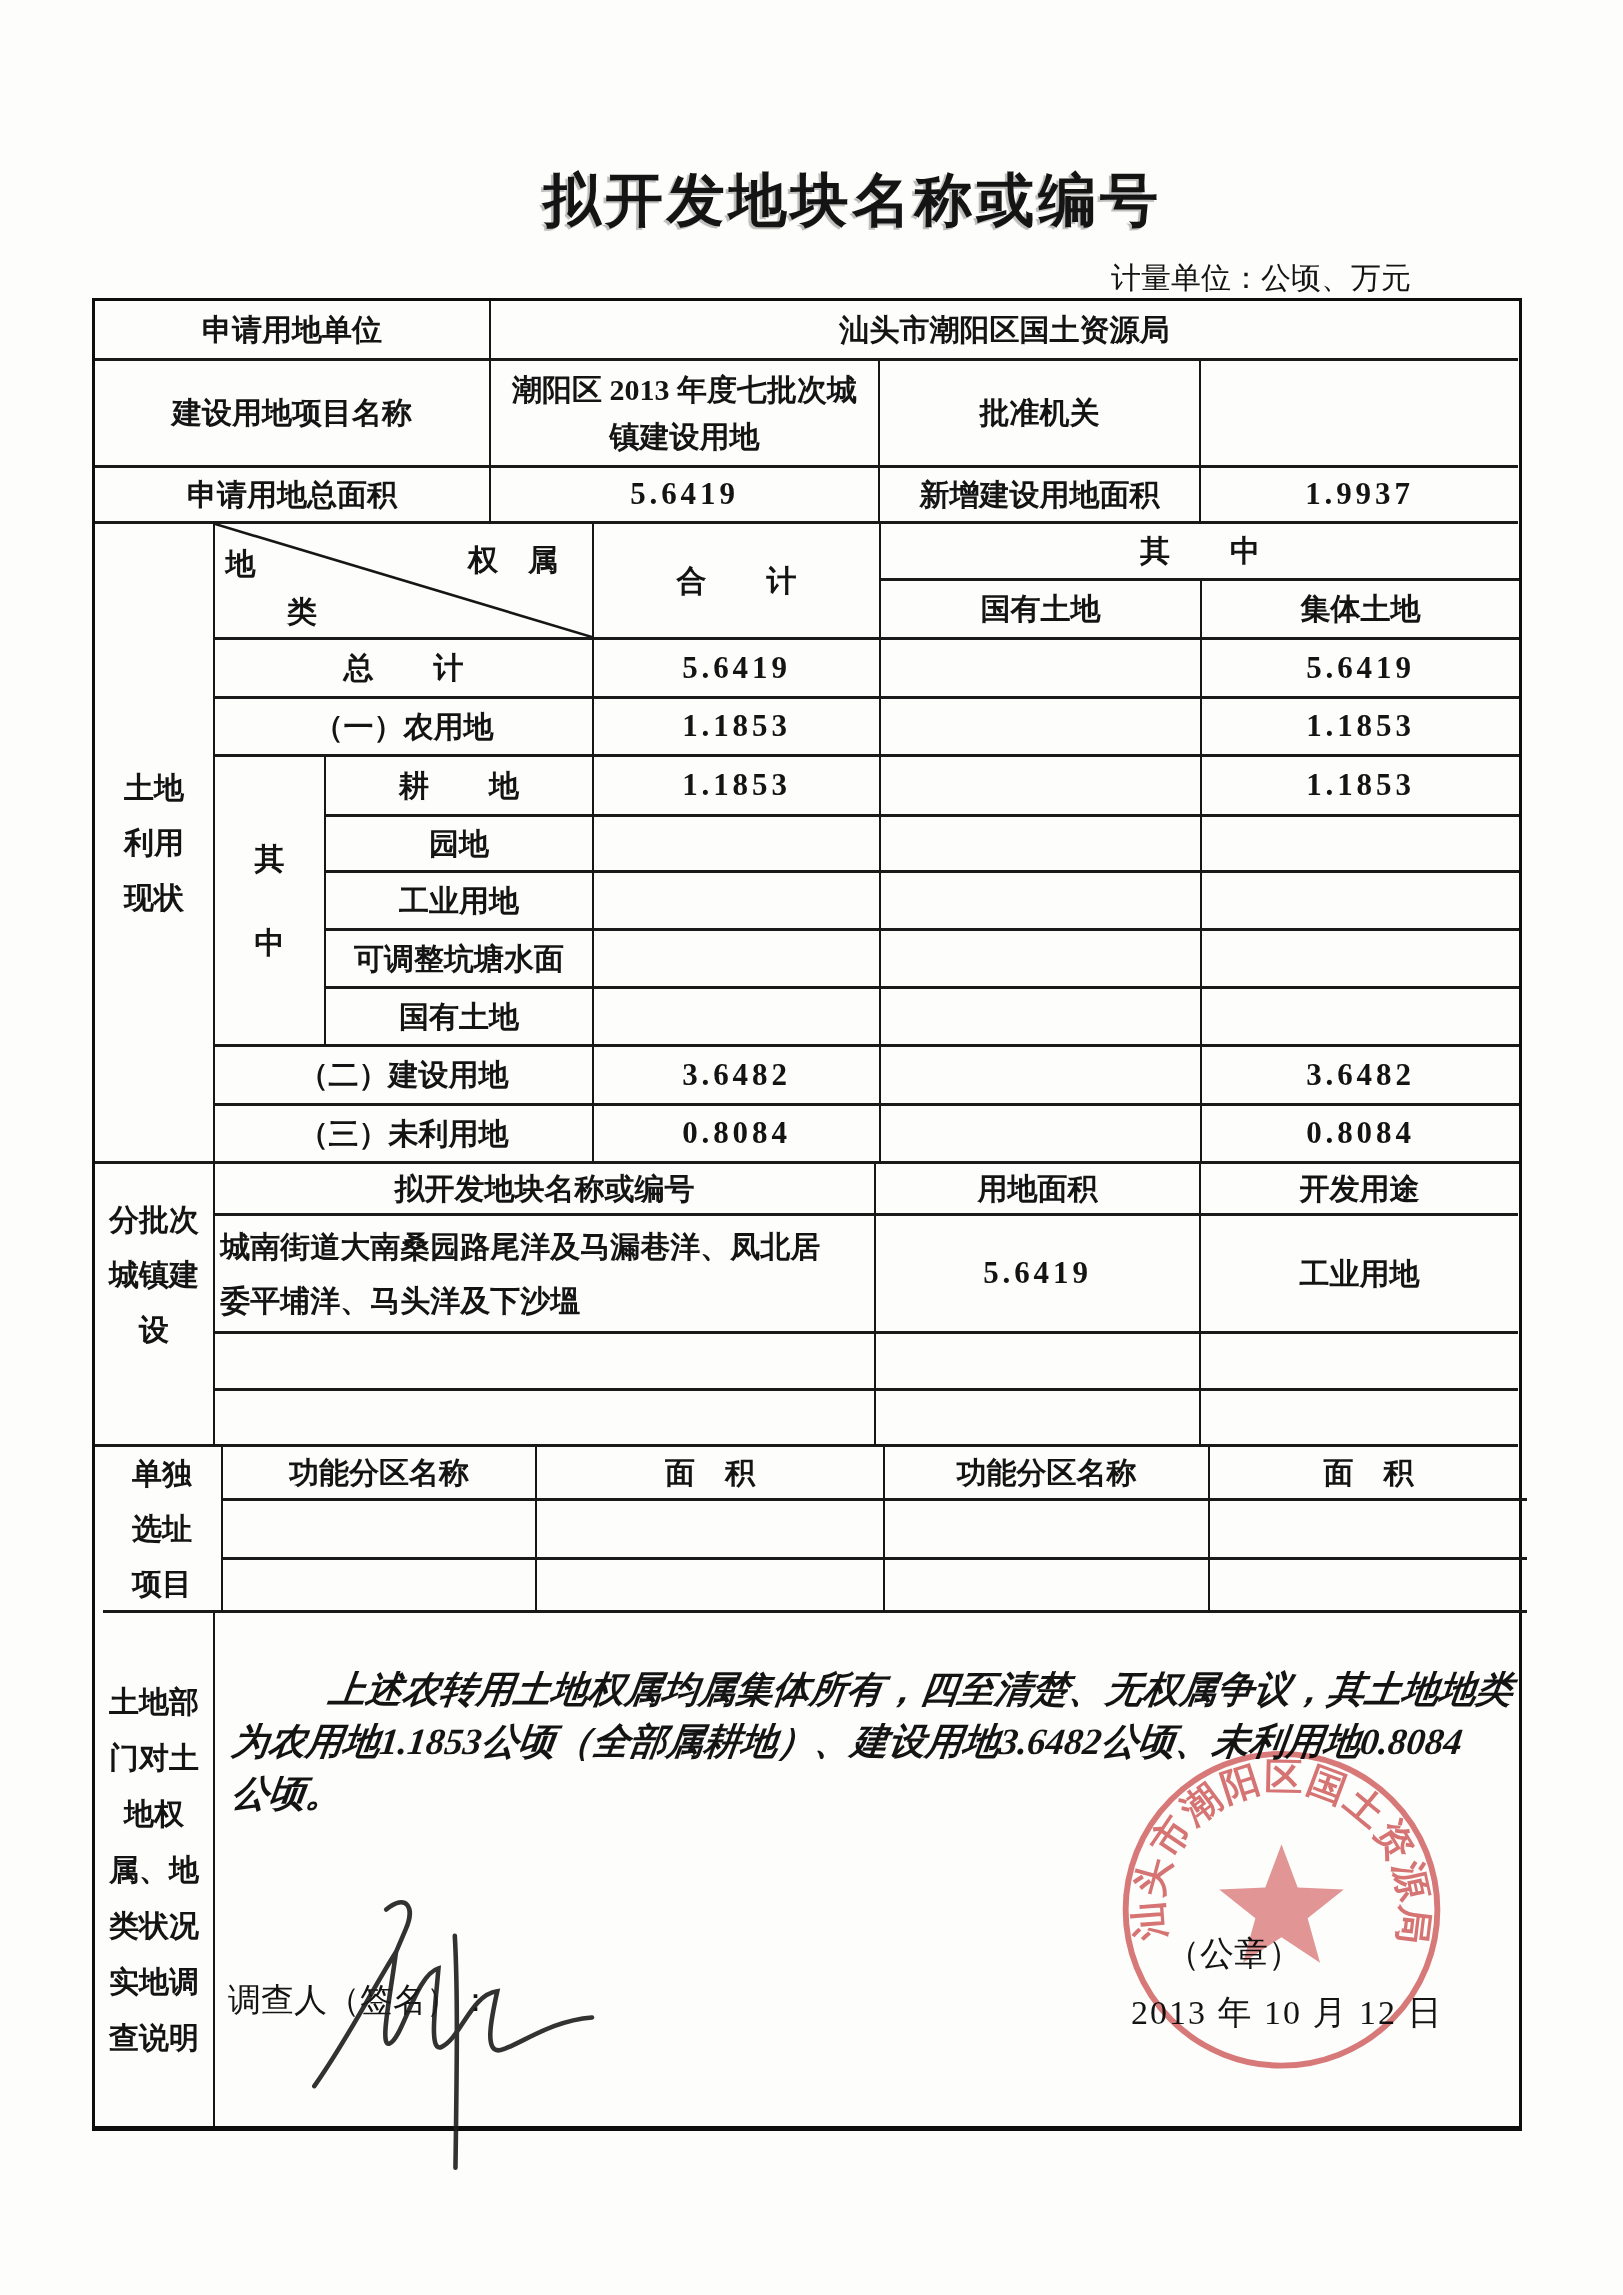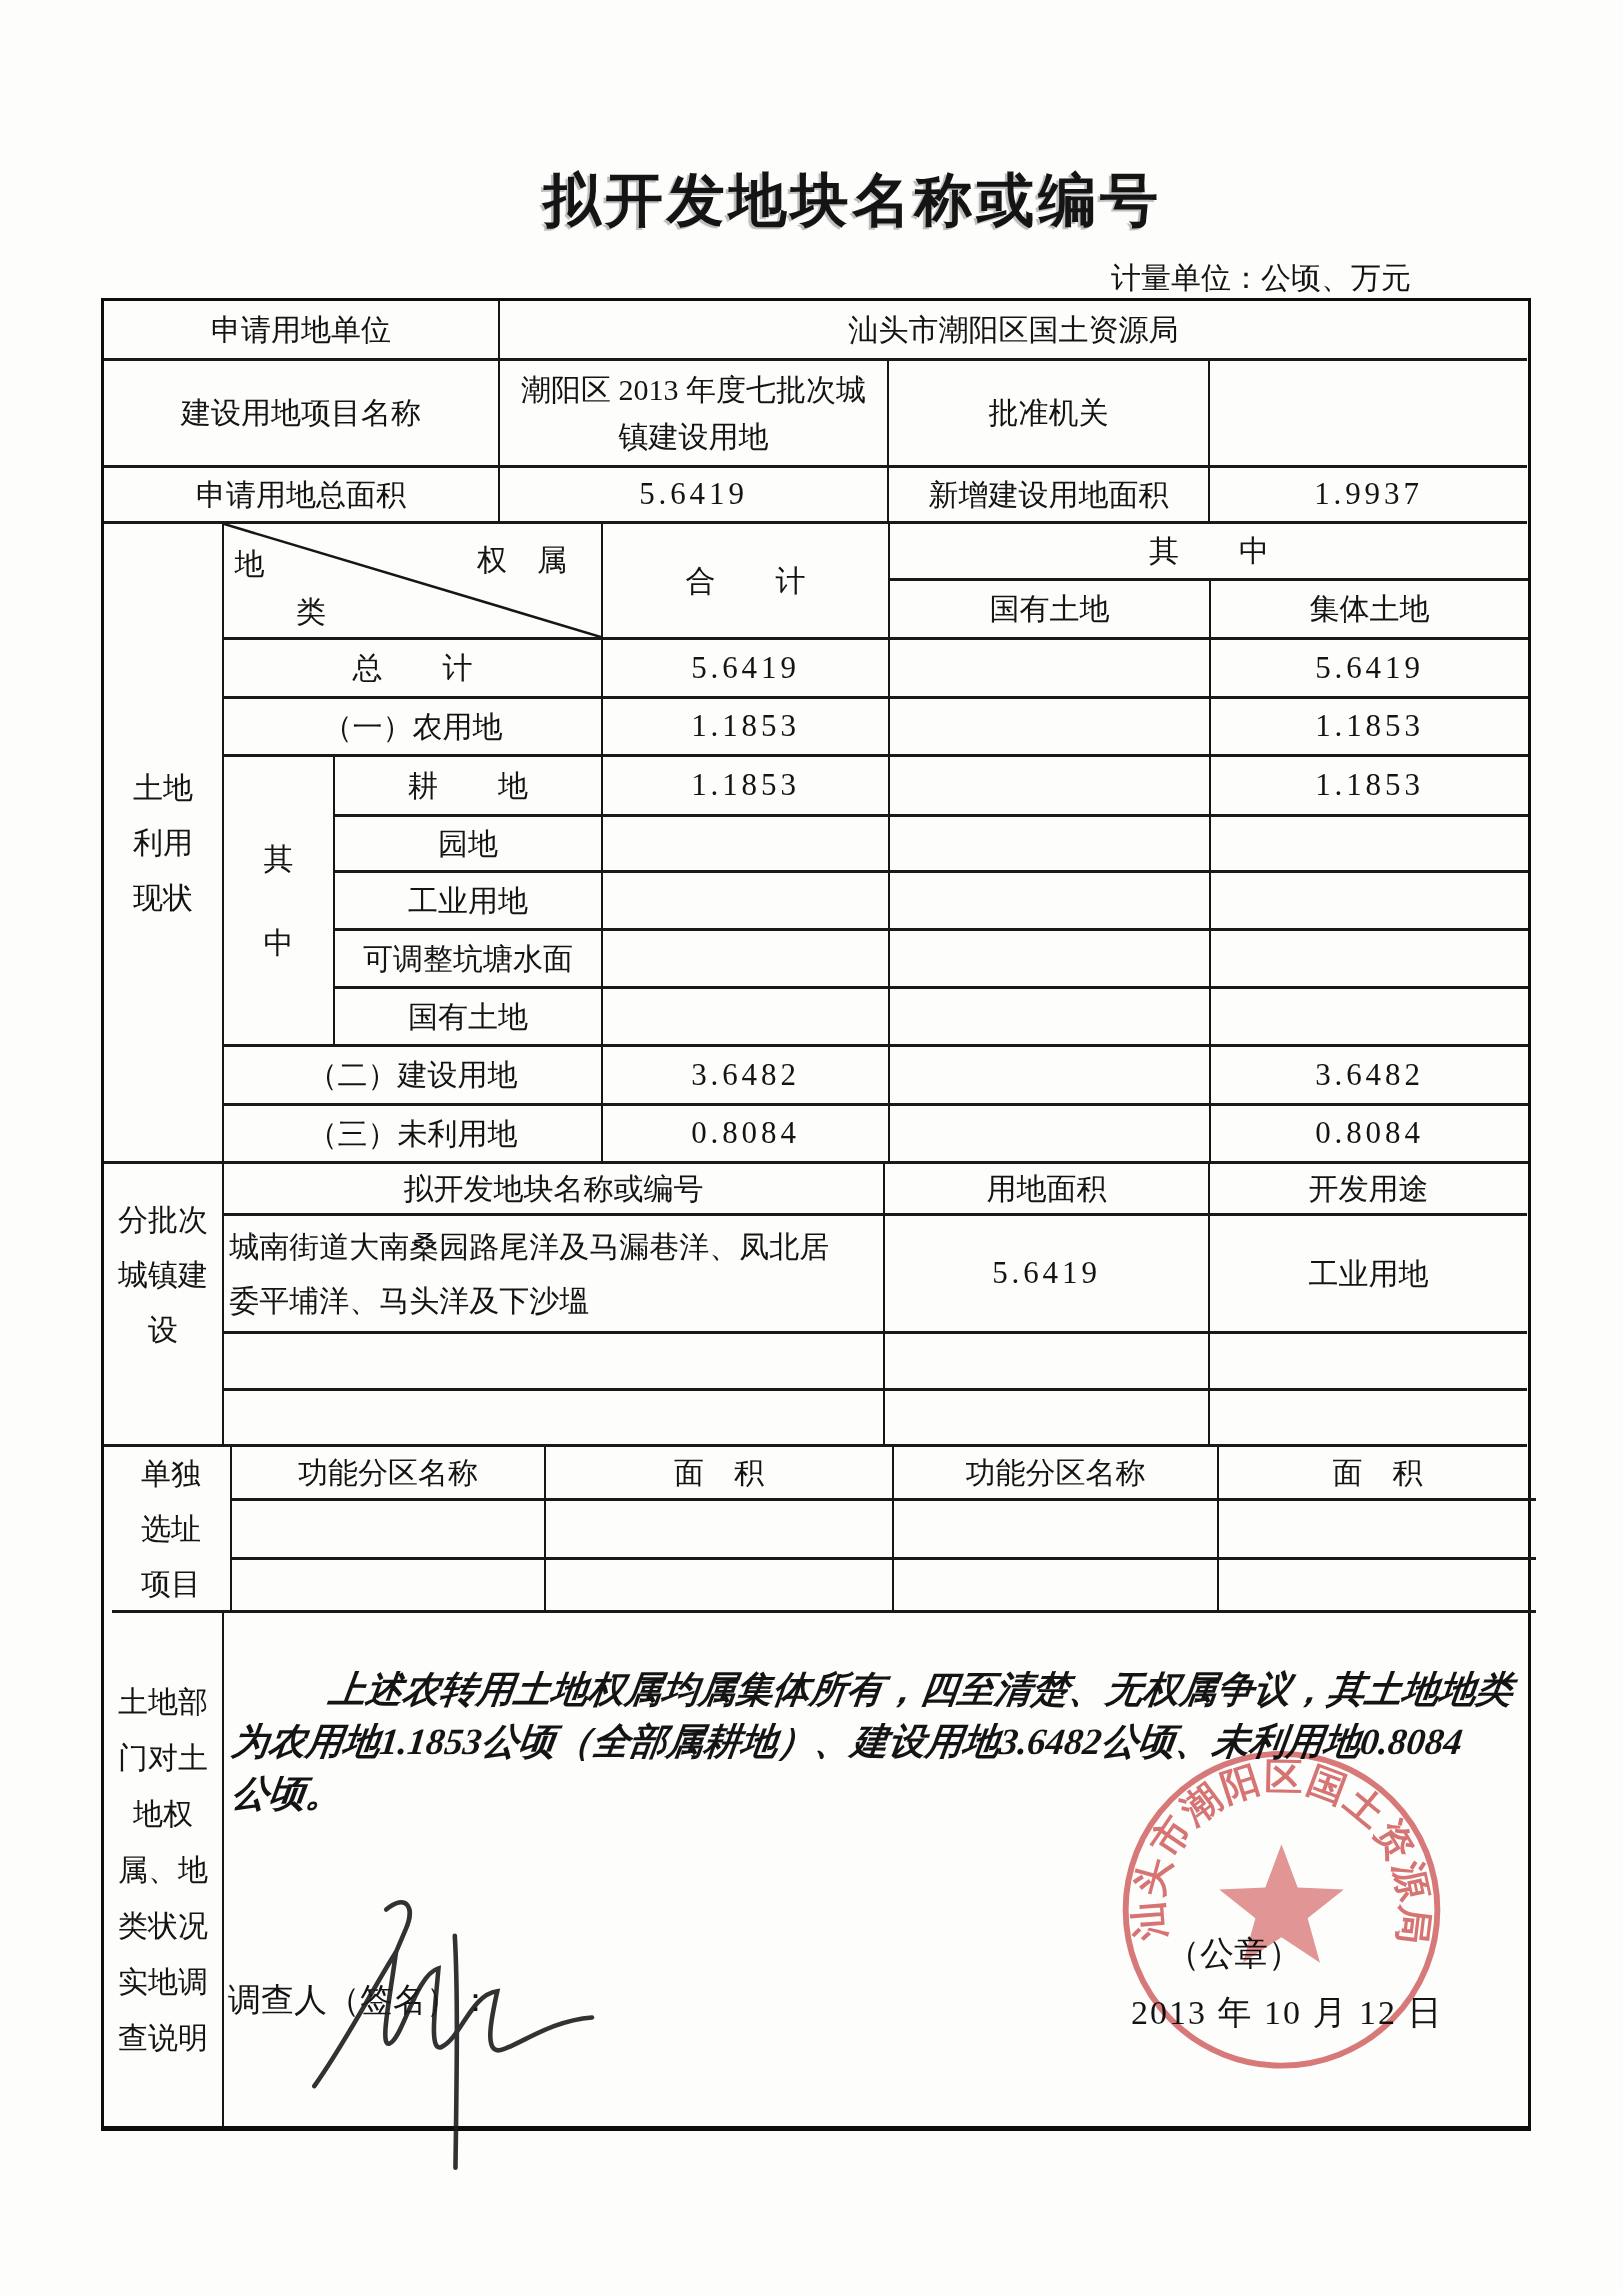--- a/index.html
+++ b/index.html
@@ -2,21 +2,21 @@
 <html style="font-size:10.5px"><head>
 <meta charset="utf-8">
 <style>
   html,body{margin:0;padding:0;background:#e8e8e8;}
   .doc{position:relative;width:1623px;height:2295px;background:#fdfdfc;overflow:hidden;
        font-family:"Liberation Serif","DejaVu Serif",serif;color:#141414;}
   .abs{position:absolute;}
   .title{left:543px;top:162px;font-size:58px;font-weight:900;letter-spacing:3.9px;white-space:nowrap;
          text-shadow:-2.6px 2px 0.7px rgba(110,110,110,.45);}
   .unit-note{left:1111px;top:258px;font-size:30px;white-space:nowrap;}
-  .tbl{left:101px;top:298px;width:1424px;border:3.9px solid #0e0e0e;border-bottom:5.9px solid #0e0e0e;}
+  .tbl{left:92px;top:298px;width:1424px;border:3.9px solid #0e0e0e;border-bottom:5.9px solid #0e0e0e;font-weight:bold;}
   .sec{display:grid;position:relative;}
   .cell{display:flex;align-items:center;justify-content:center;text-align:center;
         border-right:2px solid #161616;border-bottom:3.3px solid #1a1a1a;
         box-sizing:border-box;font-size:30px;line-height:1.25;position:relative;}
   .ler{border-right:none;}
   .leb{border-bottom:none;}
   .vlab{white-space:pre-line;line-height:55px;}
   .vtop{align-items:flex-start;padding-top:28px;}
   .v7{line-height:56px;}
   .num{letter-spacing:3.9px;font-size:31px;}

